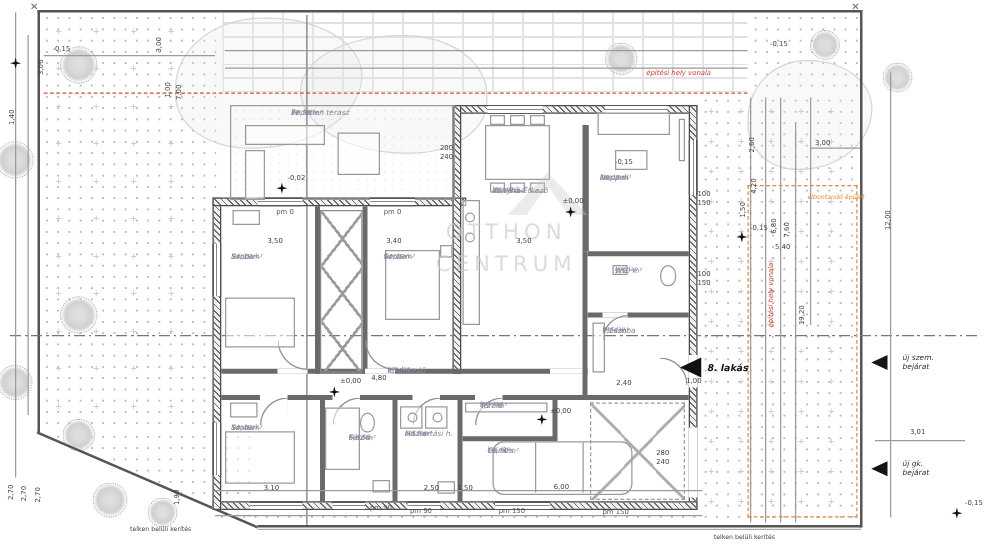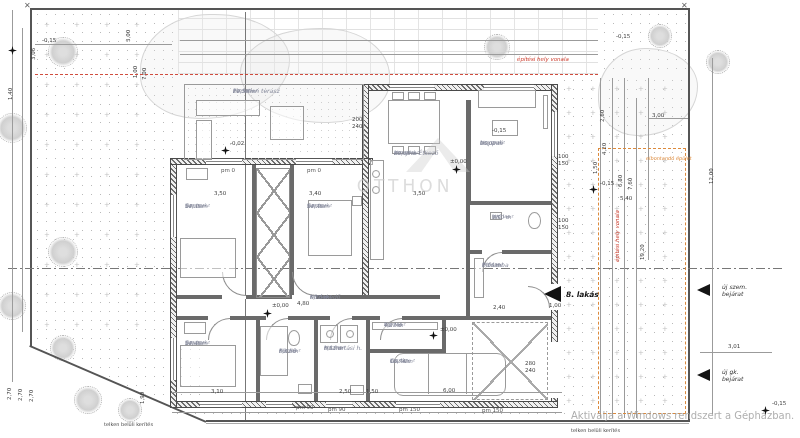--- a/index.html
+++ b/index.html
@@ -341,23 +341,23 @@
   </div>
   <div class="tri" style="left:697px;top:369px;"></div>
   <div class="entlab" style="left:722px;top:368px;">
     <span style="position:static;display:block;">új gk.</span>
     <span style="position:static;display:block;">bejárat</span>
   </div>
 
   <div class="wm" style="left:340px;top:138px;width:130px;">
     <div class="wmroof" style="left:33px;top:0;width:64px;height:34px;position:relative;margin:0 auto;"></div>
     <div class="wmln" style="position:relative;margin-top:6px;">OTTHON</div>
+    <div class="wmln" style="position:relative;margin-top:9px;">CENTRUM</div>
   </div>
 
-  <div class="winact2" style="left:571px;top:410px;">Aktiválja a Windows rendszert a Gépházban.</div>
 
   <div id="labels" style="left:0;top:0;width:800px;height:438px;">
       <div class="room-label" style="left: 233px; top: 88px; width: 92px; height: 20px;">
         <span class="rn">Fedetlen terasz</span>
         <span class="rf">ker. lap</span>
         <span class="ra">22,50 m²</span>
       </div>
       <div class="room-label" style="left: 185px; top: 203px; width: 62px; height: 20px;">
         <span class="rn">Szoba</span>
         <span class="rf">lam.park.</span>

